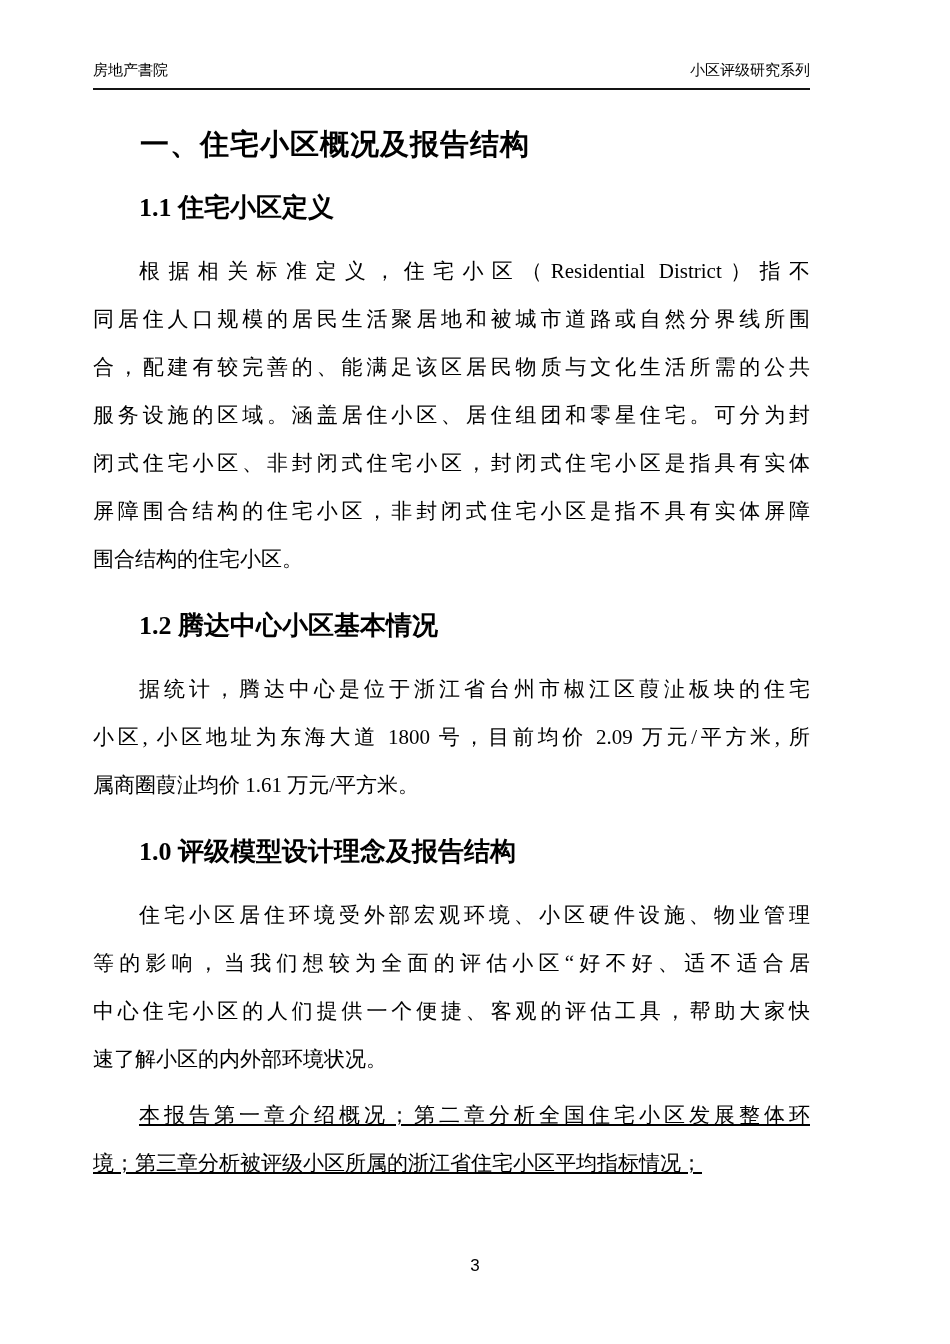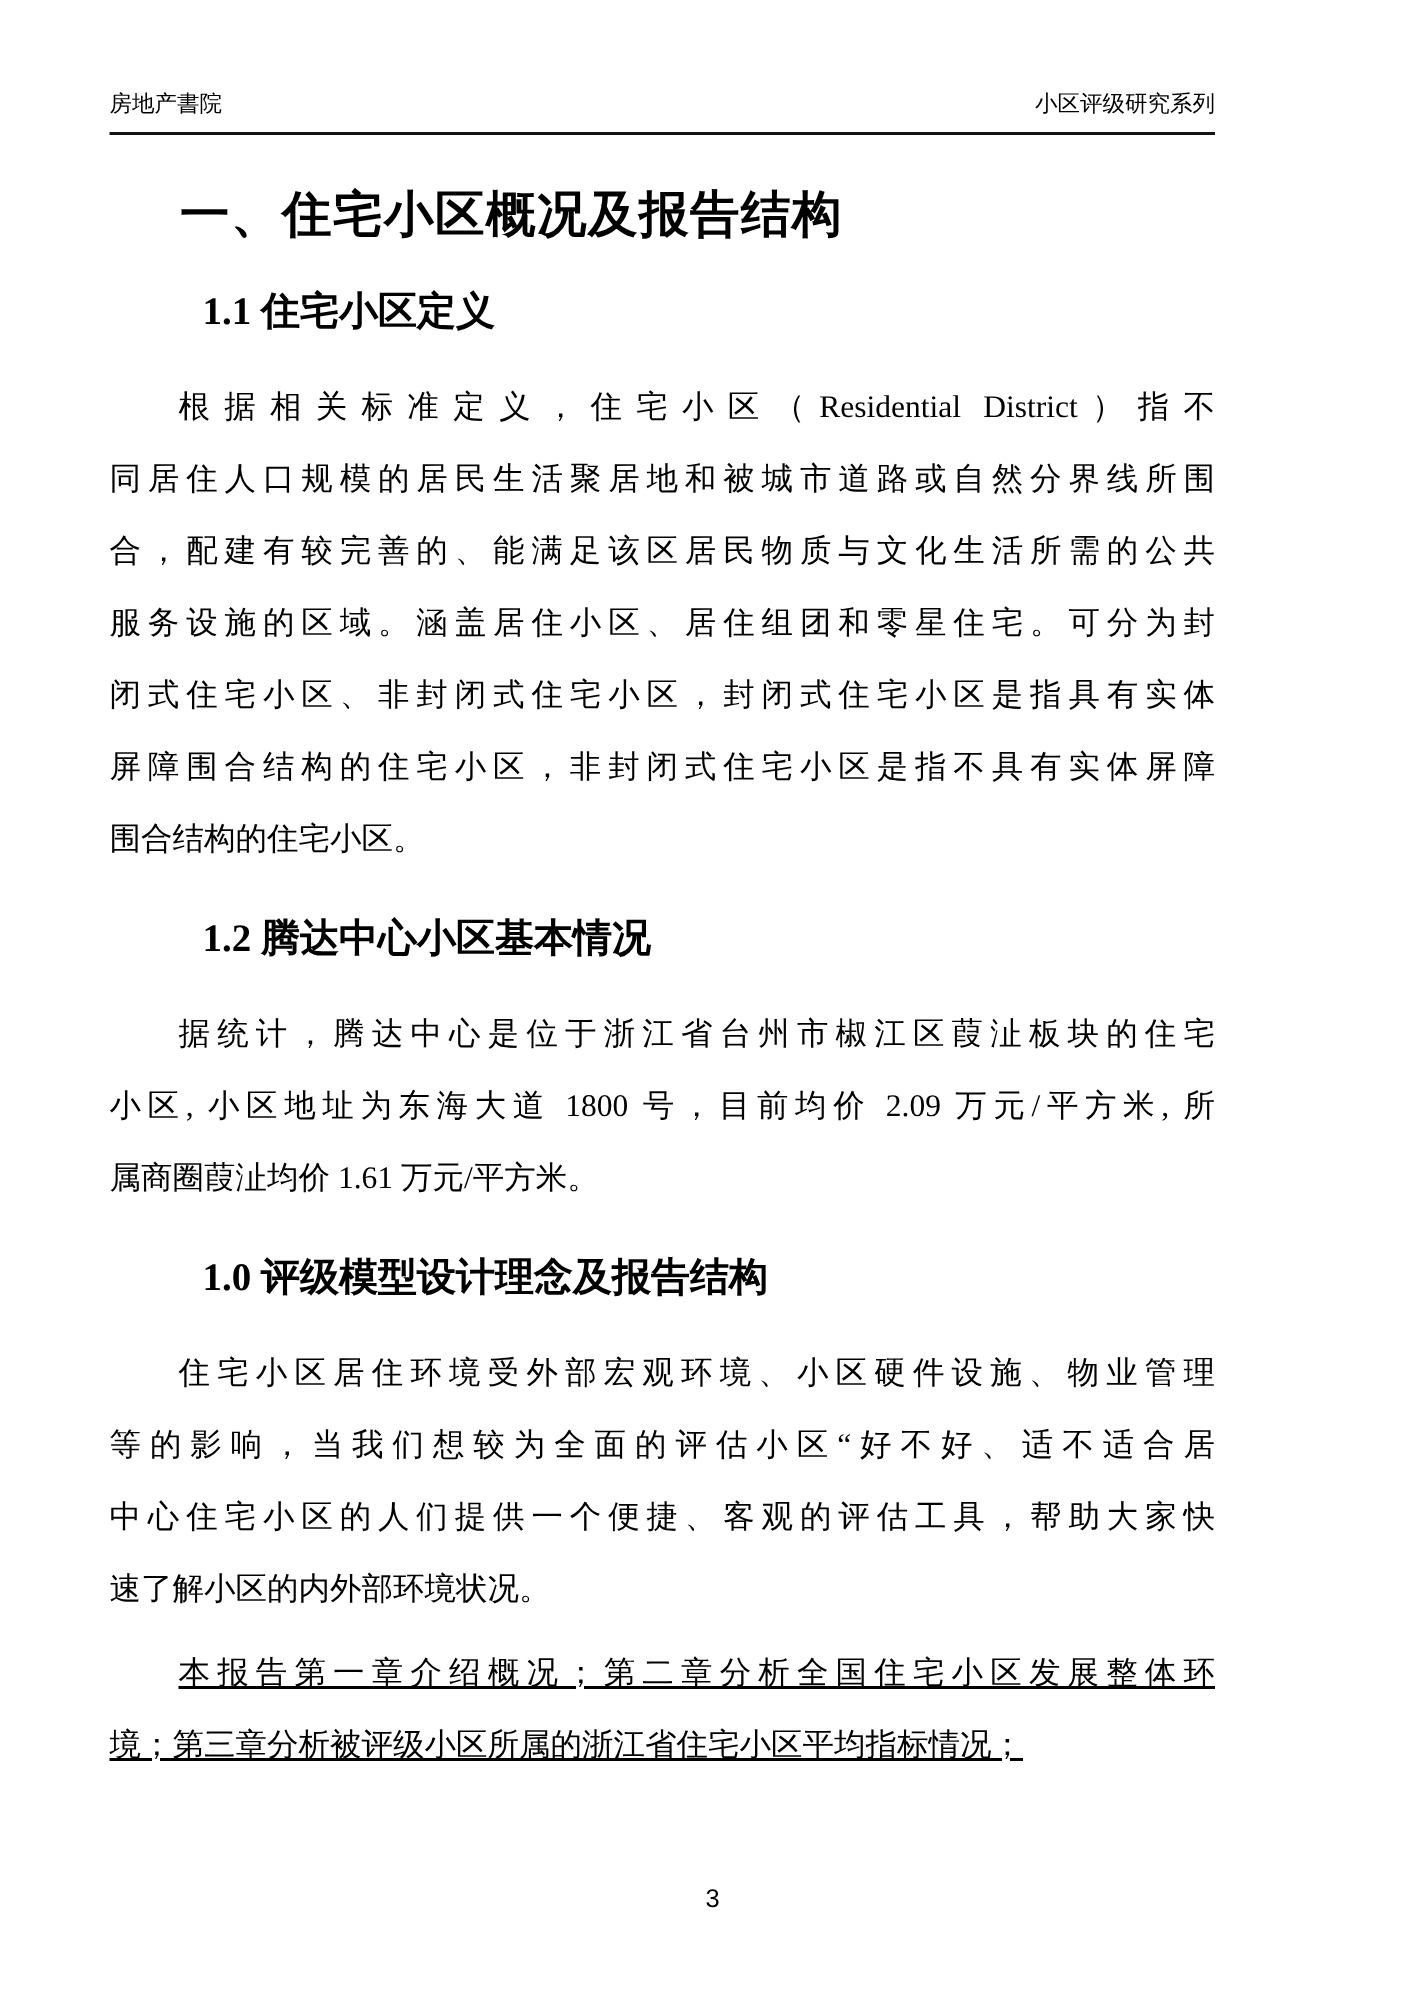--- a/index.html
+++ b/index.html
@@ -6,42 +6,42 @@
   body {
     width: 950px; height: 1344px;
     background: #ffffff;
     color: #000000;
     font-family: "Liberation Serif", "DejaVu Serif", serif;
   }
   .page {
     position: relative;
     box-sizing: border-box;
     width: 950px; height: 1344px;
-    padding: 60px 140px 0 73px;
+    padding: 60px 140px 0 93px;
     background: #ffffff;
     overflow: hidden;
   }
   .header {
     display: flex;
     justify-content: space-between;
     align-items: flex-end;
     font-size: 15px;
     line-height: 20px;
     padding-bottom: 8px;
     border-bottom: 2px solid #141414;
   }
   .doc-title {
     margin: 33px 0 0 47px;
-    font-size: 33px;
+    font-size: 29px;
     line-height: 42px;
     font-weight: 700;
     letter-spacing: 1px;
   }
   .section-heading {
-    margin: 24px 0 0 62px;
+    margin: 24px 0 0 46px;
     font-size: 26px;
     line-height: 38px;
     font-weight: 700;
   }
   .para { margin-top: 20px; }
   .para + .para { margin-top: 8px; text-decoration: underline; }
   .para .line {
     font-size: 21px;
     height: 48px;
     line-height: 48px;

